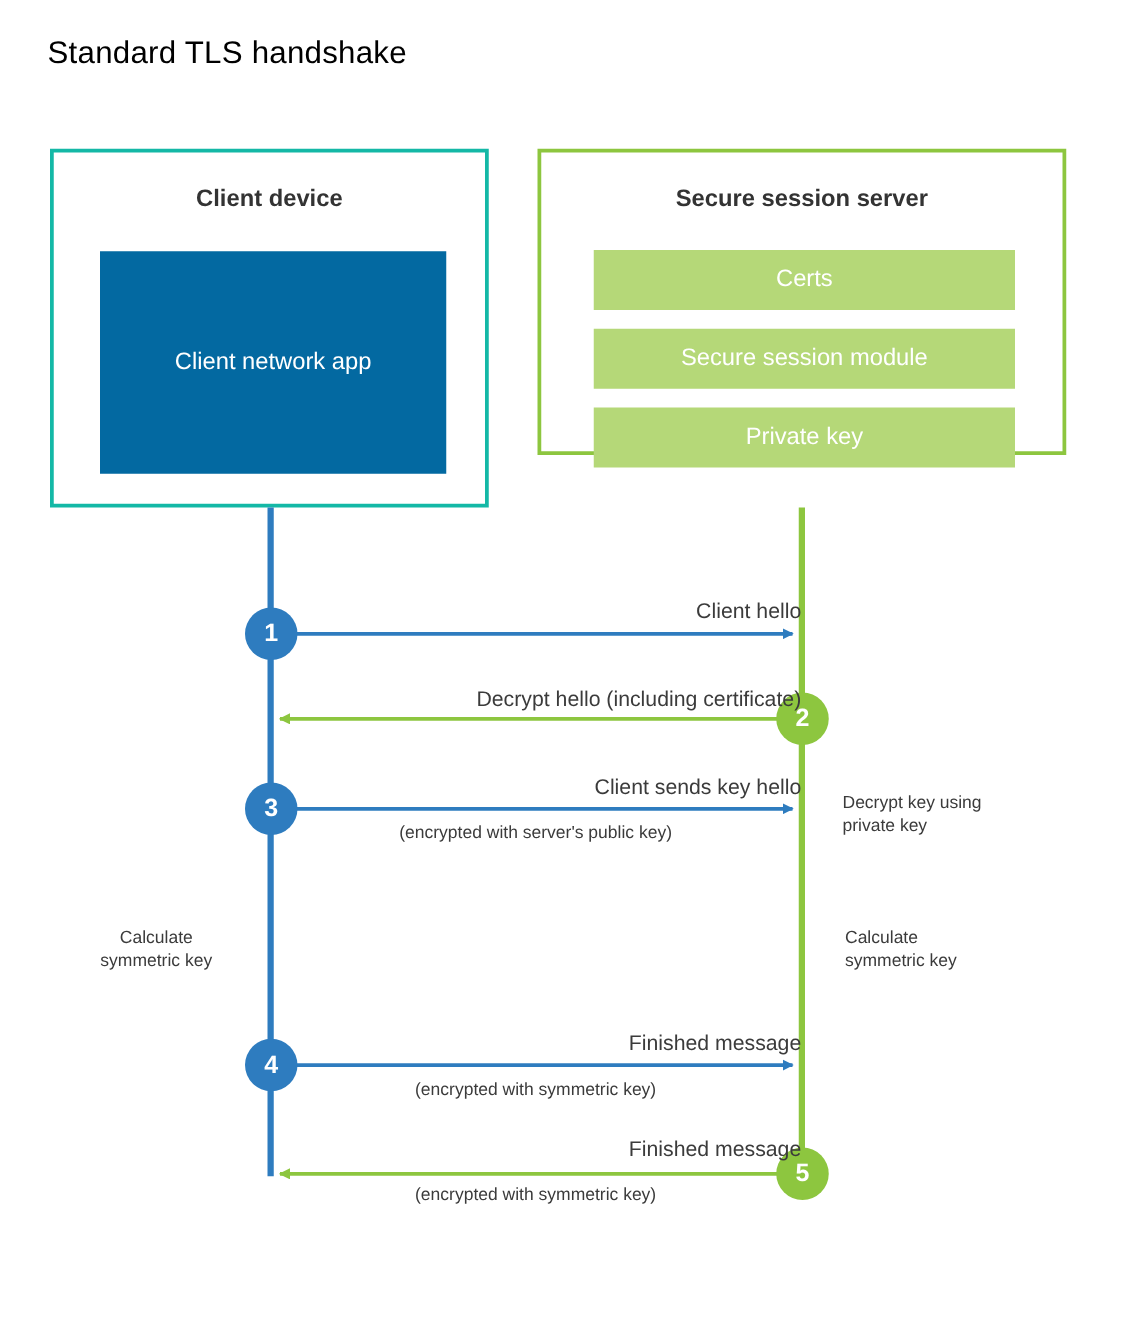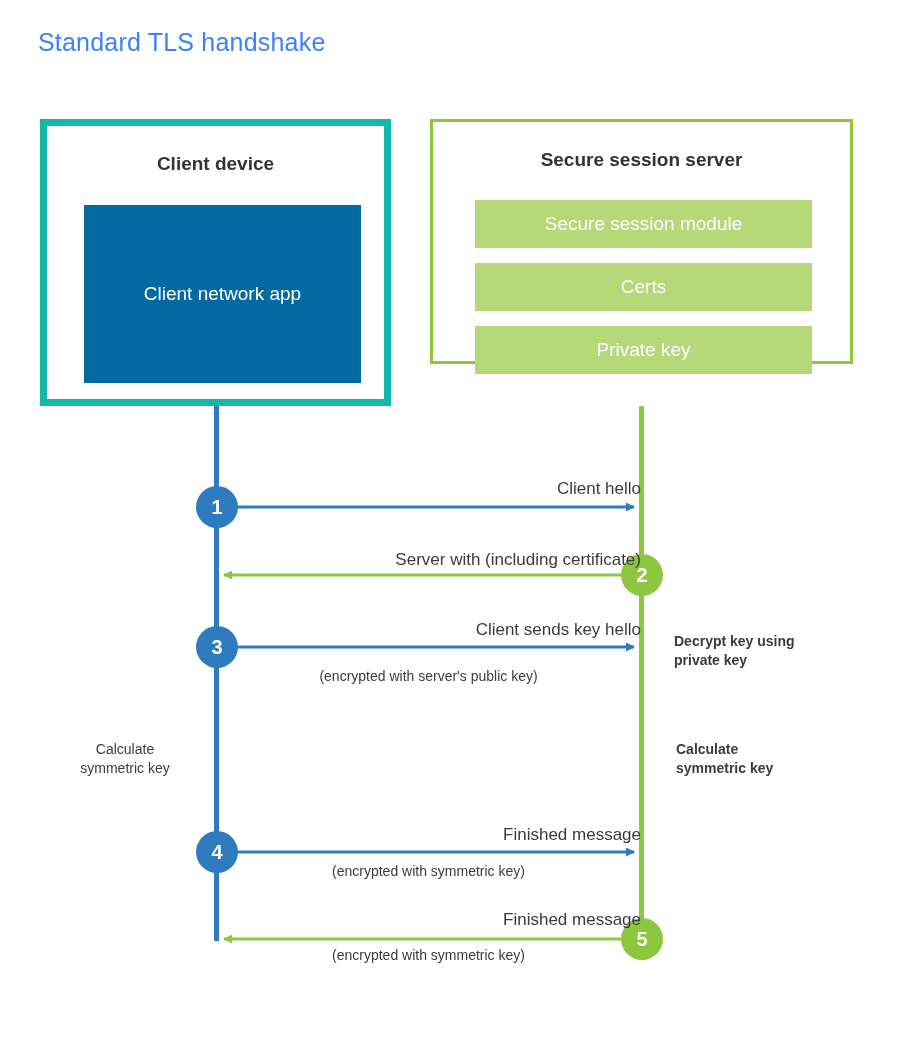--- a/index.html
+++ b/index.html
@@ -16,37 +16,37 @@
     overflow: hidden;
   }
 
   
   .page-title {
     position: absolute;
     left: 38px;
     top: 28px;
     font-size: 25px;
     font-weight: 400;
-    color: #3b82f6;
+    color: #000000;
     letter-spacing: 0.2px;
     white-space: nowrap;
   }
 
   
   .entity-box {
     position: absolute;
     background: #ffffff;
     box-sizing: border-box;
   }
   .entity-box.client {
     left: 40px;
     top: 119px;
     width: 351px;
     height: 287px;
-    border: 7px solid #14b8a6;
+    border: 3px solid #14b8a6;
   }
   .entity-box.server {
     left: 430px;
     top: 119px;
     width: 423px;
     height: 245px;
     border: 3px solid #8dc63f;
   }
   .entity-title {
     text-align: center;
@@ -134,38 +134,38 @@
     white-space: nowrap;
   }
 
   
   .side-note {
     position: absolute;
     font-size: 14px;
     color: #3b3b3b;
     line-height: 1.35;
   }
-  .side-note.right { text-align: left; font-weight: bold; }
+  .side-note.right { text-align: left; }
   .side-note.left { text-align: center; }
 </style>
 </head>
 <body>
 
 <div class="page-title">Standard TLS handshake</div>
 
 <div class="entity-box client">
   <div class="entity-title">Client device</div>
   <div class="client-app-block">Client network app</div>
 </div>
 
 <div class="entity-box server">
   <div class="entity-title">Secure session server</div>
   <div class="server-modules">
+    <div class="server-module">Certs</div>
     <div class="server-module">Secure session module</div>
-    <div class="server-module">Certs</div>
     <div class="server-module">Private key</div>
   </div>
 </div>
 
 <svg class="seq-svg" viewBox="0 0 900 1058">
   <defs>
     <marker id="arrow-blue-r" markerWidth="9" markerHeight="9" refX="8" refY="4.5" orient="auto" markerUnits="userSpaceOnUse">
       <path d="M0,0 L9,4.5 L0,9 z" fill="#2e7cbf"></path>
     </marker>
     <marker id="arrow-green-l" markerWidth="9" markerHeight="9" refX="8" refY="4.5" orient="auto" markerUnits="userSpaceOnUse">
@@ -189,24 +189,24 @@
 </svg>
 
 <div class="step-circle blue" style="left:196px;  top:486px;">1</div>
 <div class="step-circle green" style="left:621px;  top:554px;">2</div>
 <div class="step-circle blue" style="left:196px;  top:626px;">3</div>
 <div class="step-circle blue" style="left:196px;  top:831px;">4</div>
 <div class="step-circle green" style="left:621px;  top:918px;">5</div>
 
 <div class="msg-label" style="left:216px; top:479px; width:425px;">Client hello</div>
 
-<div class="msg-label" style="left:216px; top:550px; width:425px;">Server with (including certificate)</div>
+<div class="msg-label" style="left:216px; top:550px; width:425px;">Decrypt hello (including certificate)</div>
 
 <div class="msg-label" style="left:216px; top:620px; width:425px;">Client sends key hello</div>
-<div class="msg-sub" style="left:216px; top:657px; width:425px;margin-top:11px;">(encrypted with server's public key)</div>
+<div class="msg-sub" style="left:216px; top:657px; width:425px;">(encrypted with server's public key)</div>
 
 <div class="msg-label" style="left:216px; top:825px; width:425px;">Finished message</div>
 <div class="msg-sub" style="left:216px; top:863px; width:425px;">(encrypted with symmetric key)</div>
 
 <div class="msg-label" style="left:216px; top:910px; width:425px;">Finished message</div>
 <div class="msg-sub" style="left:216px; top:947px; width:425px;">(encrypted with symmetric key)</div>
 
 <div class="side-note right" style="left:674px; top:632px; width:190px;">
   <div>Decrypt key using</div>
   <div>private key</div>

